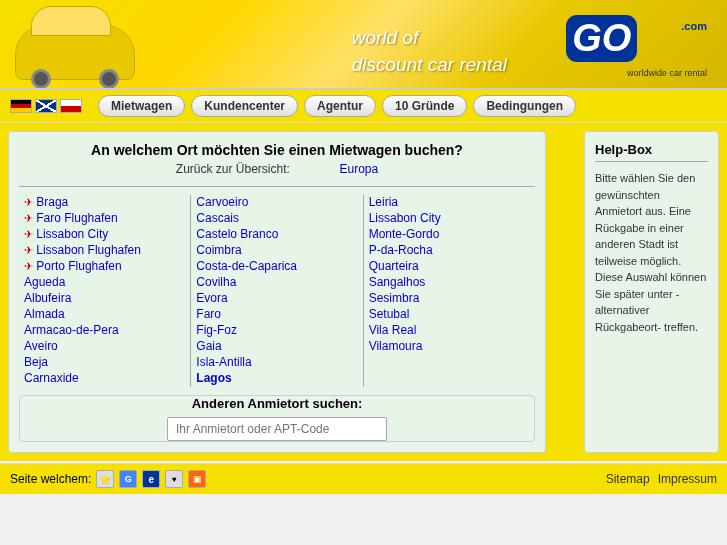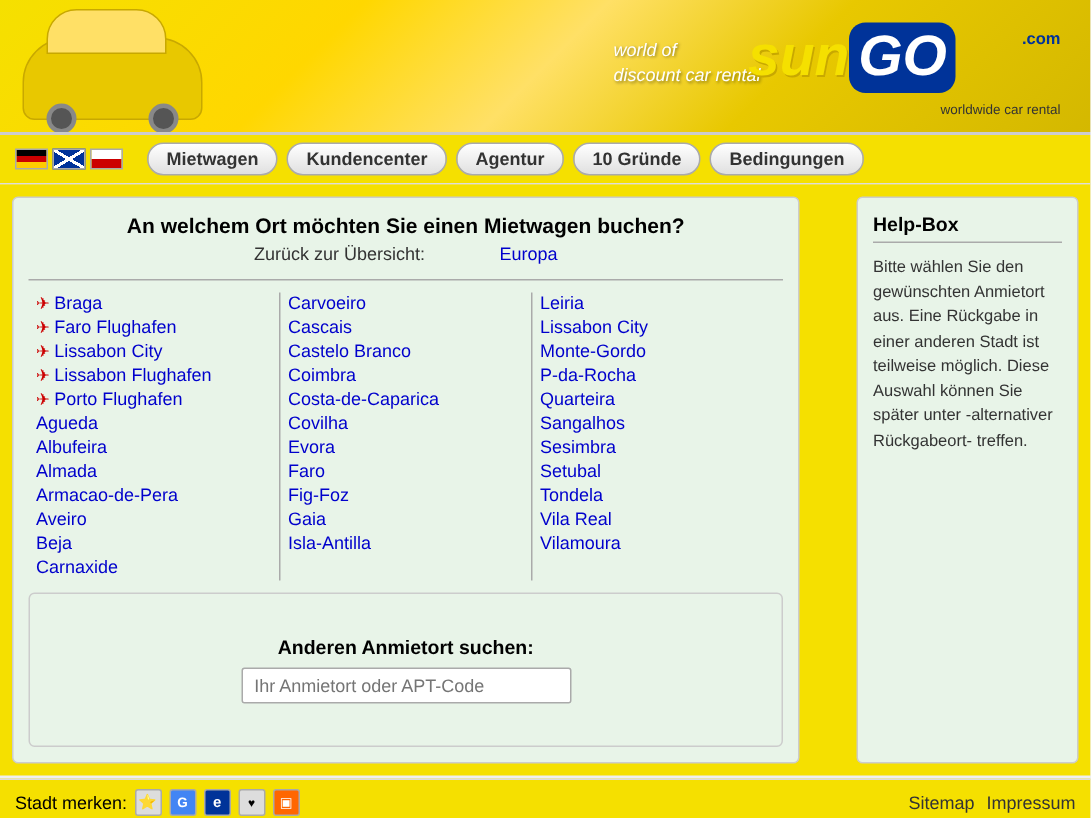--- a/index.html
+++ b/index.html
@@ -61,21 +61,21 @@
       position: absolute;
       bottom: -10px;
       right: 15px;
       border: 3px solid #888;
     }
     .header-tagline {
       position: absolute;
       right: 220px;
       top: 25px;
       color: white;
-      font-size: 12px;
+      font-size: 19px;
       font-style: italic;
       text-shadow: 1px 1px 2px rgba(0,0,0,0.4);
       line-height: 1.4;
     }
     .header-logo {
       position: absolute;
       right: 20px;
       top: 15px;
       display: flex;
       align-items: center;
@@ -231,40 +231,40 @@
       font-size: 11px;
       flex-shrink: 0;
     }
 
     
     .search-box {
       background: #e8f4e8;
       border: 1px solid #ccc;
       border-radius: 4px;
       margin-top: 8px;
-      padding: 28px;
+      padding: 0;
       text-align: center;
     }
     .search-label {
       font-weight: bold;
       font-size: 13px;
       margin-bottom: 6px;
     }
     .search-input {
       width: 220px;
       padding: 4px 8px;
       border: 1px solid #aaa;
       border-radius: 2px;
       font-size: 12px;
       color: #999;
     }
 
     
     .right-panel {
-      width: 148px;
+      width: 135px;
       background: #e8f4e8;
       border: 1px solid #ccc;
       border-radius: 4px;
       padding: 10px;
       margin-left: 30px;
     }
     .help-title {
       font-weight: bold;
       font-size: 13px;
       margin-bottom: 8px;
@@ -325,21 +325,20 @@
       <div class="header-car-top"></div>
       <div class="header-car-wheel1"></div>
       <div class="header-car-wheel2"></div>
     </div>
   </div>
   <div class="header-tagline">
     <div>world of</div>
     <div>discount car rental</div>
   </div>
   <div class="header-logo">
-    <span class="logo-sun">sun</span>
     <span class="logo-go">GO</span>
     <span class="logo-com">.com</span>
   </div>
   <div class="logo-subtitle">worldwide car rental</div>
 </div>
 
 <div class="navbar">
   <div class="flag-icons">
     <span class="flag flag-de" title="Deutsch"></span>
     <span class="flag flag-uk" title="English"></span>
@@ -395,32 +394,34 @@
           <a class="city-item" href="#">Cascais</a>
           <a class="city-item" href="#">Castelo Branco</a>
           <a class="city-item" href="#">Coimbra</a>
           <a class="city-item" href="#">Costa-de-Caparica</a>
           <a class="city-item" href="#">Covilha</a>
           <a class="city-item" href="#">Evora</a>
           <a class="city-item" href="#">Faro</a>
           <a class="city-item" href="#">Fig-Foz</a>
           <a class="city-item" href="#">Gaia</a>
           <a class="city-item" href="#">Isla-Antilla</a>
+          <a class="city-item" href="#">
+              <strong>Lagos</strong>
+            </a>
         </div>
 
         <div class="col">
           <a class="city-item" href="#">Leiria</a>
           <a class="city-item" href="#">Lissabon City</a>
           <a class="city-item" href="#">Monte-Gordo</a>
           <a class="city-item" href="#">P-da-Rocha</a>
           <a class="city-item" href="#">Quarteira</a>
           <a class="city-item" href="#">Sangalhos</a>
           <a class="city-item" href="#">Sesimbra</a>
           <a class="city-item" href="#">Setubal</a>
-          <a class="city-item" href="#">Tondela</a>
           <a class="city-item" href="#">Vila Real</a>
           <a class="city-item" href="#">Vilamoura</a>
         </div>
       </div>
 
       <div class="search-box">
         <div class="search-label">Anderen Anmietort suchen:</div>
         <input class="search-input" type="text" placeholder="Ihr Anmietort oder APT-Code" style="">
       </div>
     </div>
@@ -428,21 +429,21 @@
     <div class="right-panel">
       <div class="help-title">Help-Box</div>
       <div class="help-text">Bitte wählen Sie den gewünschten Anmietort aus. Eine Rückgabe in einer anderen Stadt ist teilweise möglich. Diese Auswahl können Sie später unter -alternativer Rückgabeort- treffen.</div>
     </div>
 
   </div>
 </div>
 
 <div class="footer">
   <div class="bookmark-area">
-    <span>Stadt merken:</span>
+    <span>Seite welchem:</span>
     <span class="bookmark-icon">⭐</span>
     <span class="bookmark-icon" style="background:#4285F4;color:white;font-size:9px;font-weight:bold;">G</span>
     <span class="bookmark-icon" style="background:#003399;color:white;font-size:10px;font-weight:bold;">e</span>
     <span class="bookmark-icon" style="font-size:8px;">♥</span>
     <span class="bookmark-icon" style="background:#ff6600;color:white;font-size:9px;">▣</span>
   </div>
   <div class="footer-links">
     <a href="#">Sitemap</a>
     <a href="#">Impressum</a>
   </div>

